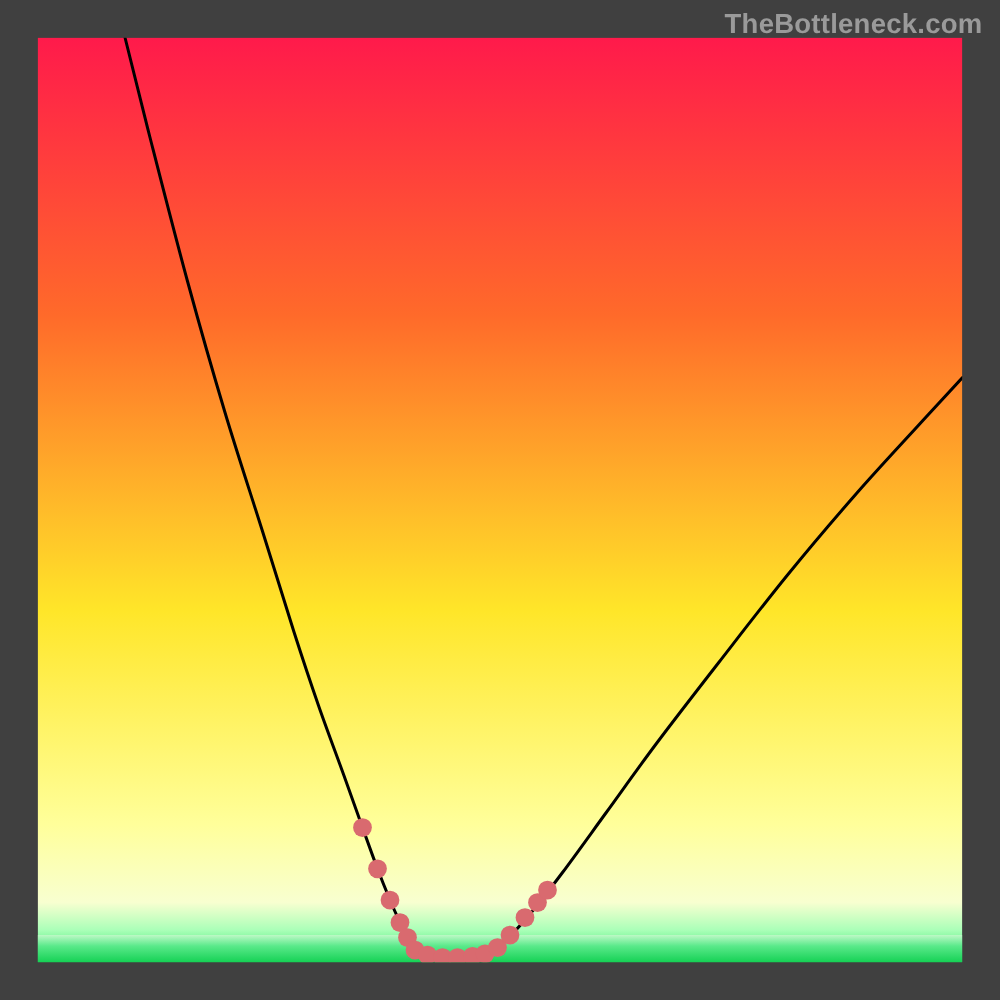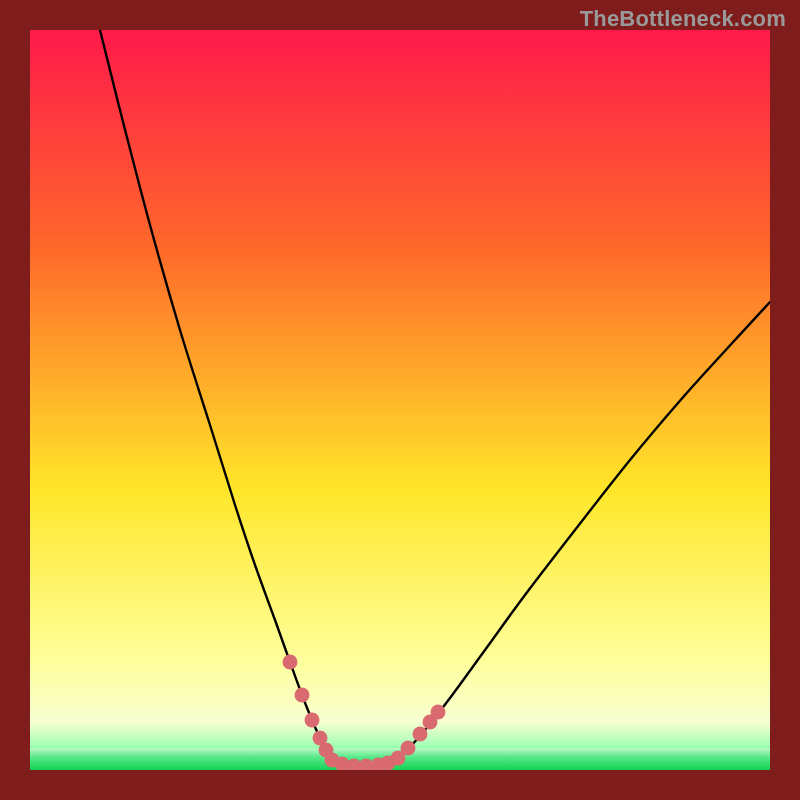--- a/index.html
+++ b/index.html
@@ -8,21 +8,21 @@
     width: 800px;
     height: 800px;
     background: #000;
     overflow: hidden;
     font-family: Arial, Helvetica, sans-serif;
   }
   .frame {
     position: relative;
     width: 800px;
     height: 800px;
-    background: #7f1d1d;
+    background: #404040;
   }
   .watermark {
     position: absolute;
     top: 6px;
     right: 14px;
     color: #9a9a9a;
     font-size: 22px;
     font-weight: 600;
     letter-spacing: 0.2px;
     z-index: 4;

